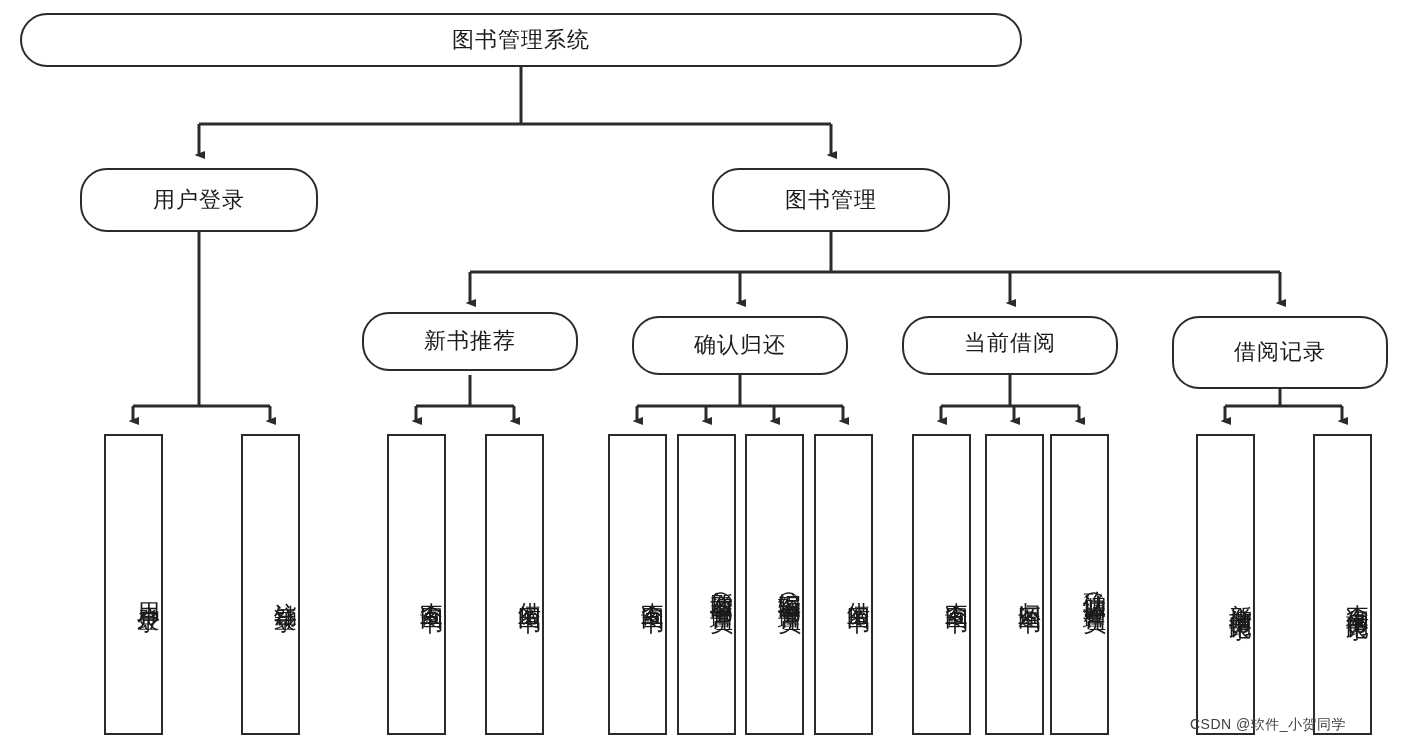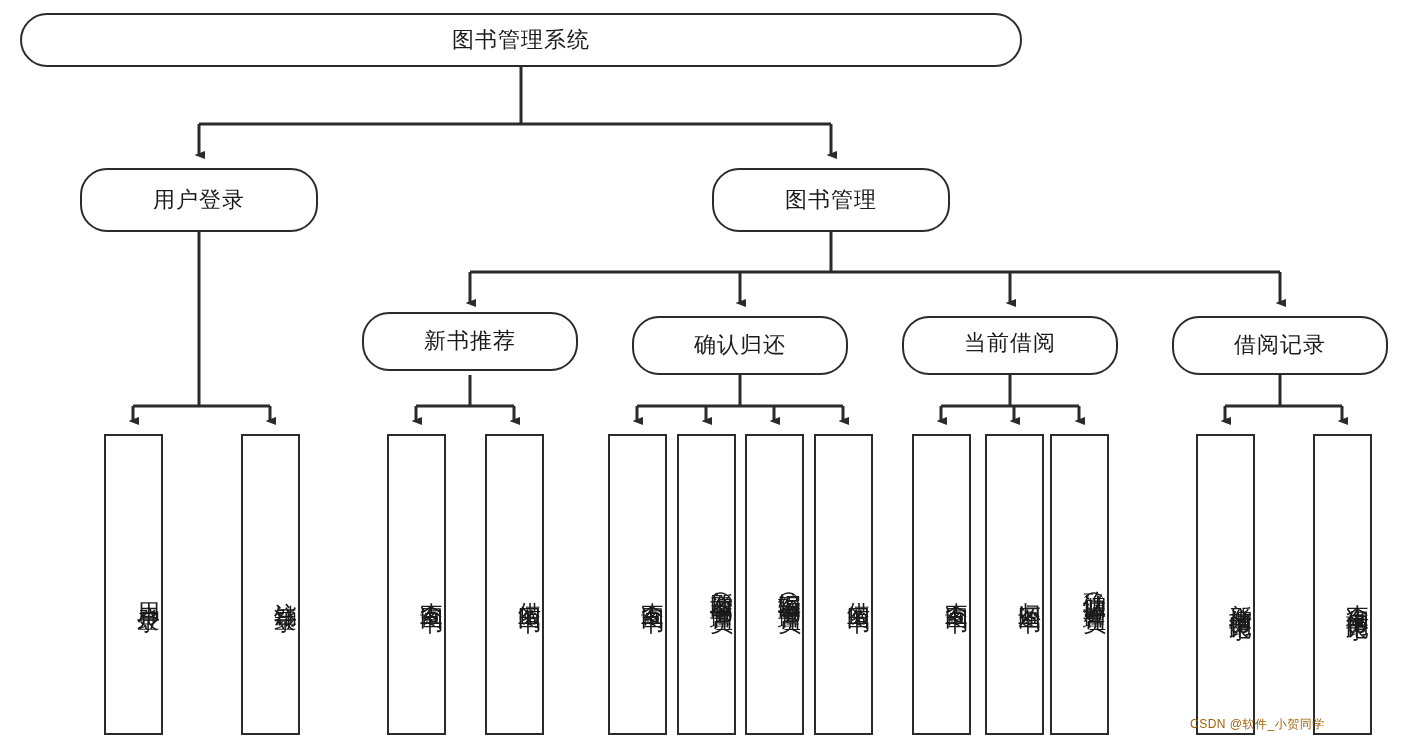--- a/index.html
+++ b/index.html
@@ -50,22 +50,22 @@
     letter-spacing: 3px;
     padding-top: 10px;
     align-items: flex-start;
     justify-content: center;
   }
   .node.vert > span {
     display: block;
   }
   .watermark {
     position: absolute;
-    font-size: 12px;
-    color: #a16207;
+    font-size: 14px;
+    color: #404040;
     letter-spacing: 0.5px;
     white-space: nowrap;
     user-select: none;
   }
 </style>
 </head>
 <body>
 
 <div id="canvas">
 
@@ -135,21 +135,21 @@
 
   <div class="node horiz" style="left:362px;top:312px;width:216px;height:59px;">
     <span>新书推荐</span>
   </div>
   <div class="node horiz" style="left:632px;top:316px;width:216px;height:59px;">
     <span>确认归还</span>
   </div>
   <div class="node horiz" style="left:902px;top:316px;width:216px;height:59px;font-family:Liberation Mono, monospace;">
     <span>当前借阅</span>
   </div>
-  <div class="node horiz" style="left:1172px;top:316px;width:216px;height:59px;">
+  <div class="node horiz" style="left:1172px;top:316px;width:216px;height:73px;">
     <span>借阅记录</span>
   </div>
 
   <div class="node vert" style="left:104px;top:434px;width:59px;height:301px;">
     <span>用户登录</span>
   </div>
   <div class="node vert" style="left:241px;top:434px;width:59px;height:301px;">
     <span>注销登录</span>
   </div>
   <div class="node vert" style="left:387px;top:434px;width:59px;height:301px;">

